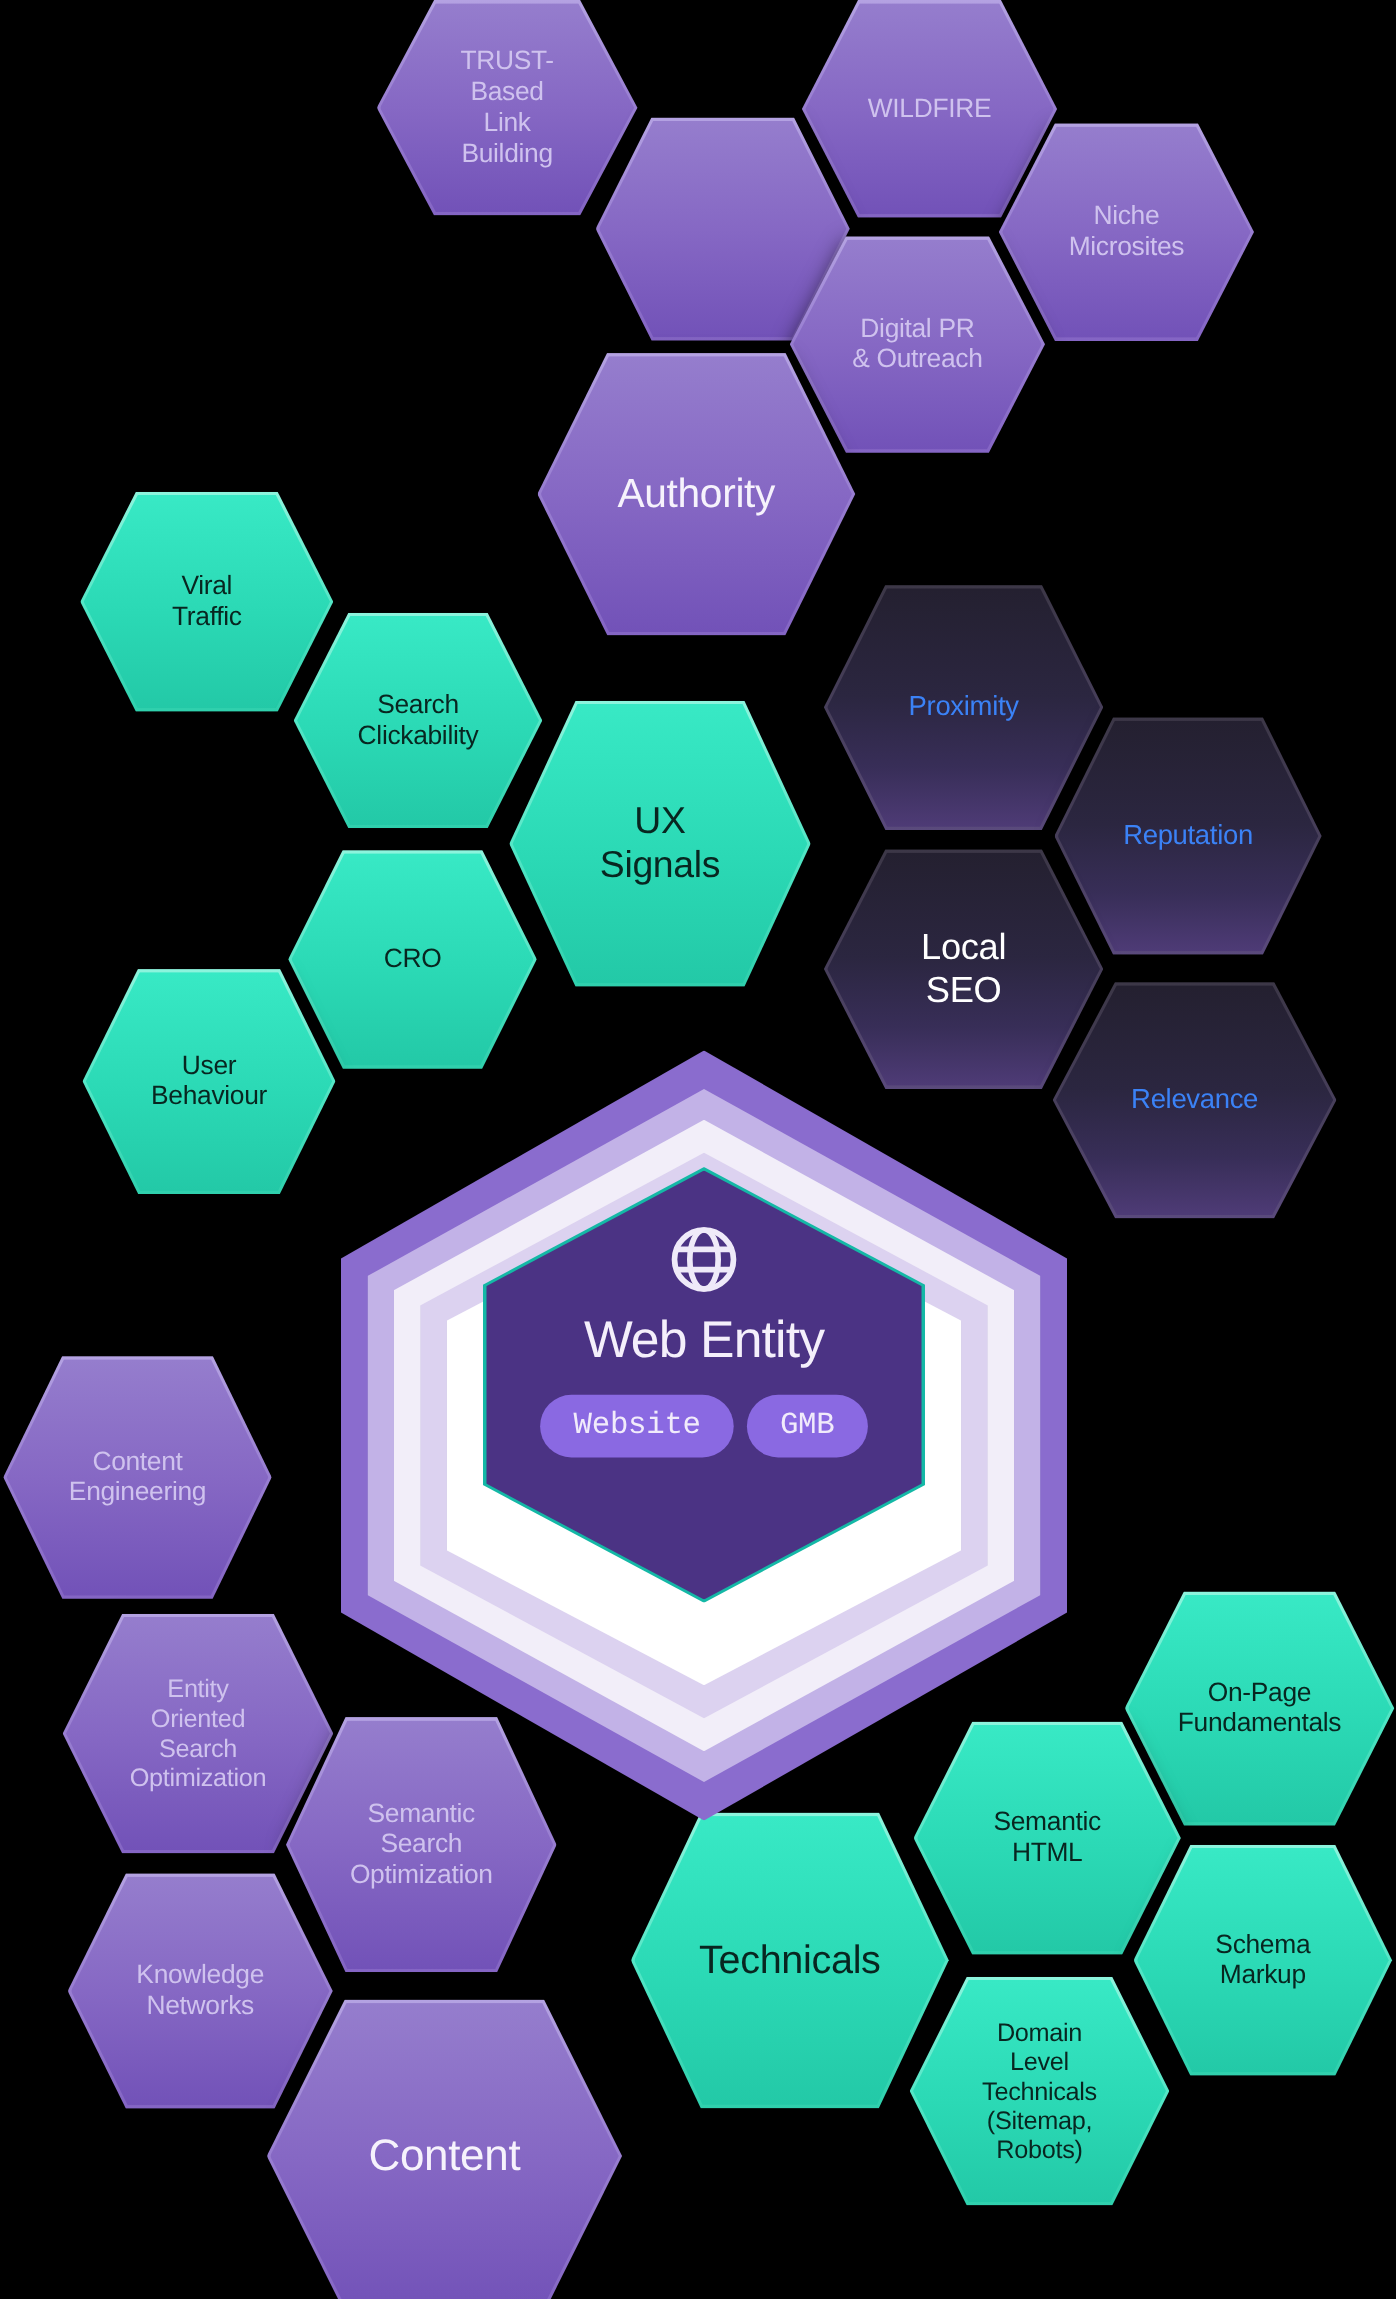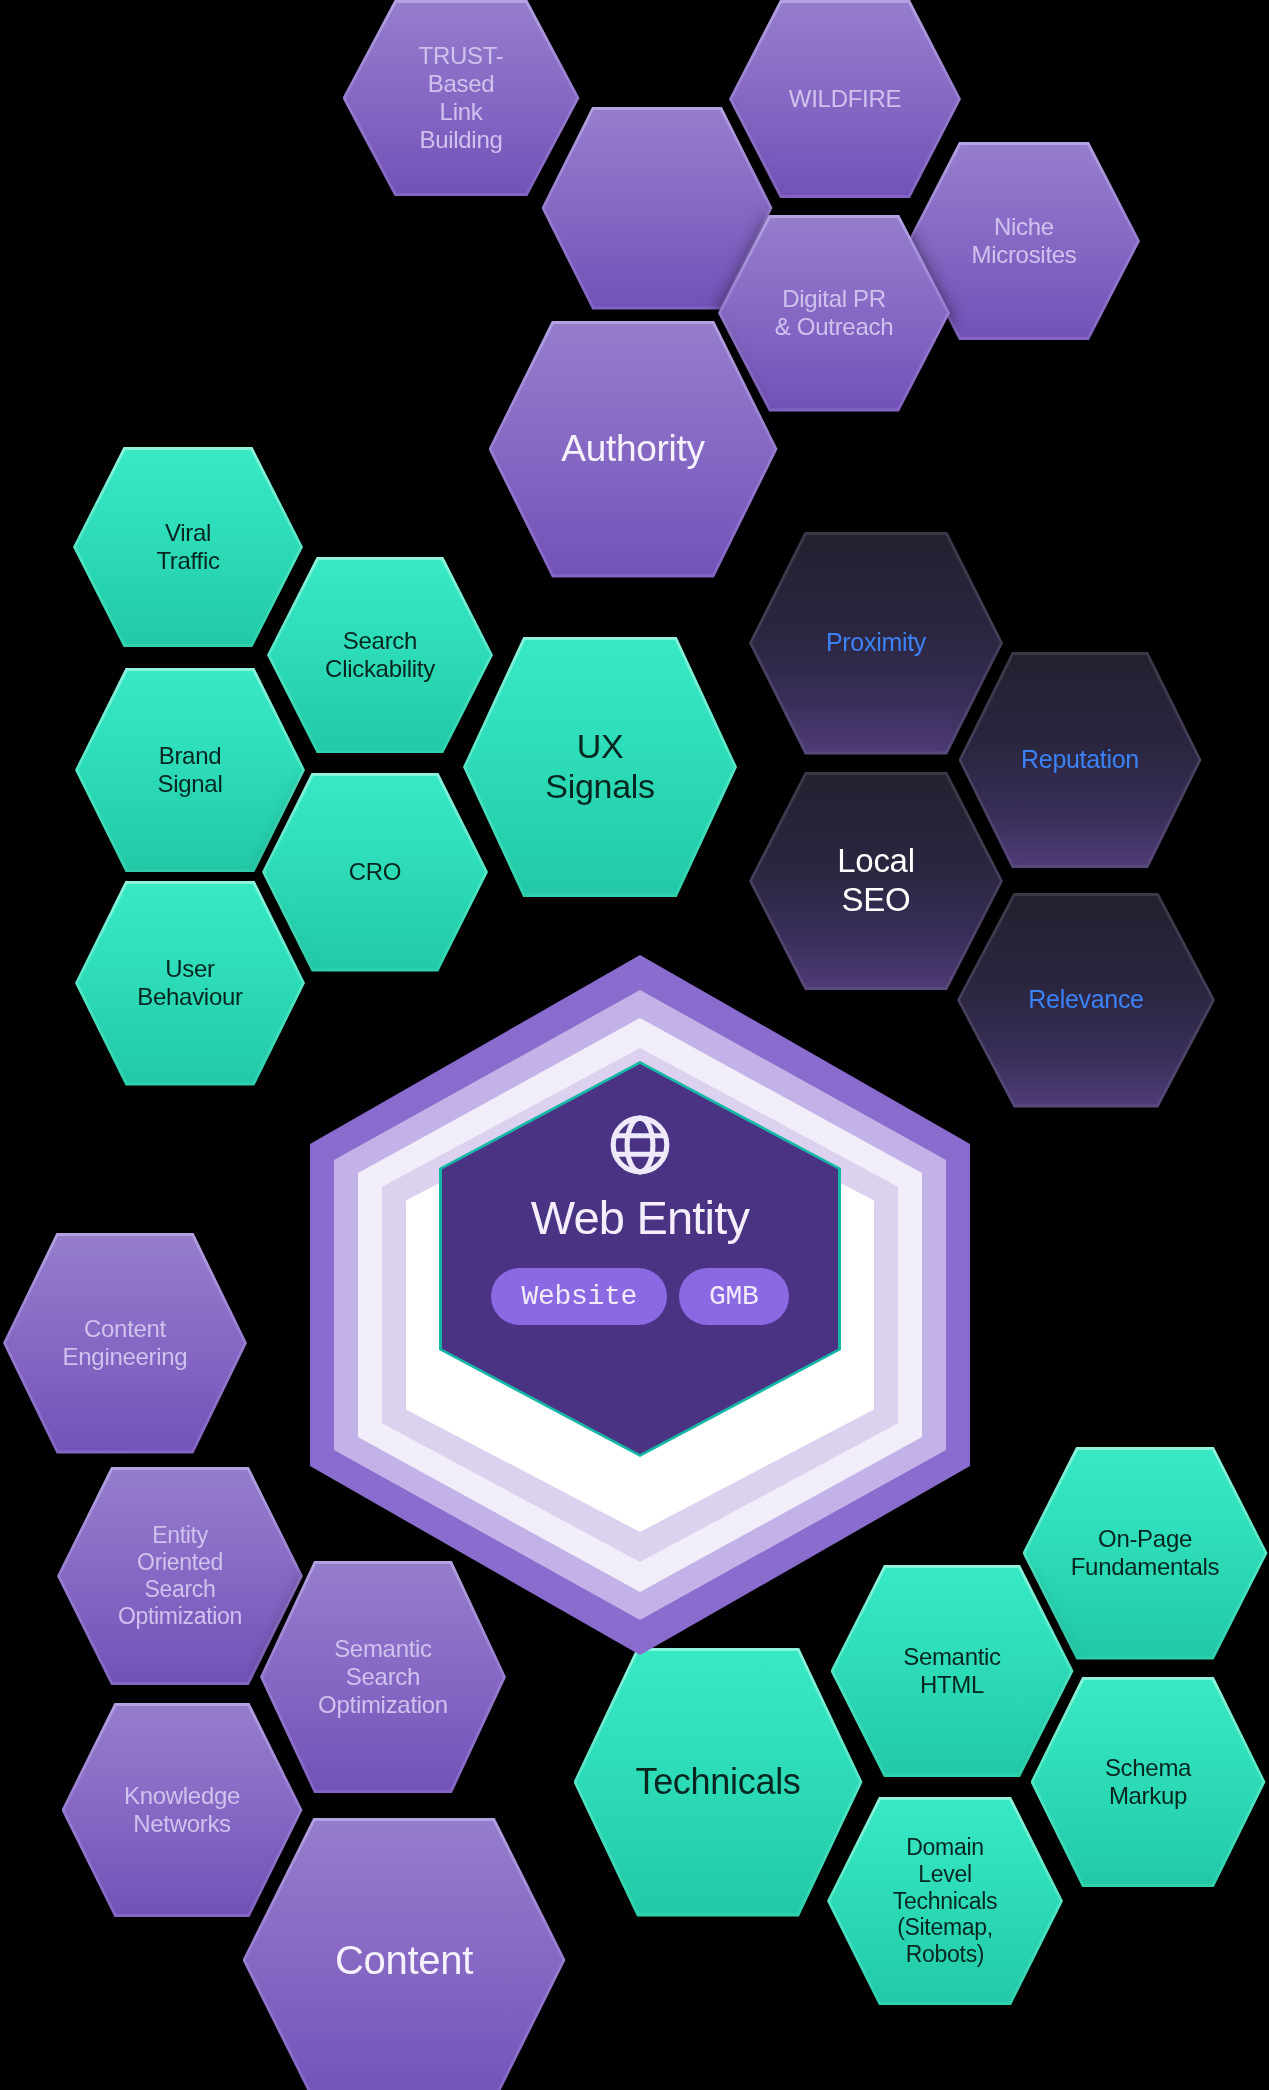--- a/index.html
+++ b/index.html
@@ -89,21 +89,21 @@
   </div>
     <div class="hex cat-purple" style="left: 729px; top: 0px; width: 232px; height: 198px;">
     <div class="hex-border"></div>
     <div class="hex-fill"></div>
     <div class="hex-label" style="font-size: 24px;">WILDFIRE</div>
   </div>
     <div class="hex cat-purple" style="left: 541.5px; top: 106.5px; width: 231px; height: 203px;">
     <div class="hex-border"></div>
     <div class="hex-fill"></div>
   </div>
-    <div class="hex cat-purple" style="left: 908px; top: 112px; width: 232px; height: 198px; margin-top: 30px;">
+    <div class="hex cat-purple" style="left: 908px; top: 112px; width: 232px; height: 198px;">
     <div class="hex-border"></div>
     <div class="hex-fill"></div>
     <div class="hex-label" style="font-size: 24px;">Niche
 Microsites</div>
   </div>
     <div class="hex cat-purple" style="left: 718px; top: 214.5px; width: 232px; height: 197px;">
     <div class="hex-border"></div>
     <div class="hex-fill"></div>
     <div class="hex-label" style="font-size: 24px;">Digital PR
 &amp; Outreach</div>
@@ -117,26 +117,20 @@
     <div class="hex-border"></div>
     <div class="hex-fill"></div>
     <div class="hex-label" style="font-size: 24px;">Viral
 Traffic</div>
   </div>
     <div class="hex cat-teal" style="left: 267px; top: 557px; width: 226px; height: 196px;">
     <div class="hex-border"></div>
     <div class="hex-fill"></div>
     <div class="hex-label" style="font-size: 24px;">Search
 Clickability</div>
-  </div>
-    <div class="hex cat-teal" style="left: 75px; top: 668px; width: 230px; height: 204px;">
-    <div class="hex-border"></div>
-    <div class="hex-fill"></div>
-    <div class="hex-label" style="font-size: 24px;">Brand
-Signal</div>
   </div>
     <div class="hex cat-teal" style="left: 262px; top: 772.5px; width: 226px; height: 199px;">
     <div class="hex-border"></div>
     <div class="hex-fill"></div>
     <div class="hex-label" style="font-size: 24px;">CRO</div>
   </div>
     <div class="hex cat-teal big" style="left: 463px; top: 637px; width: 274px; height: 260px;">
     <div class="hex-border"></div>
     <div class="hex-fill"></div>
     <div class="hex-label" style="font-size: 34px;">UX

